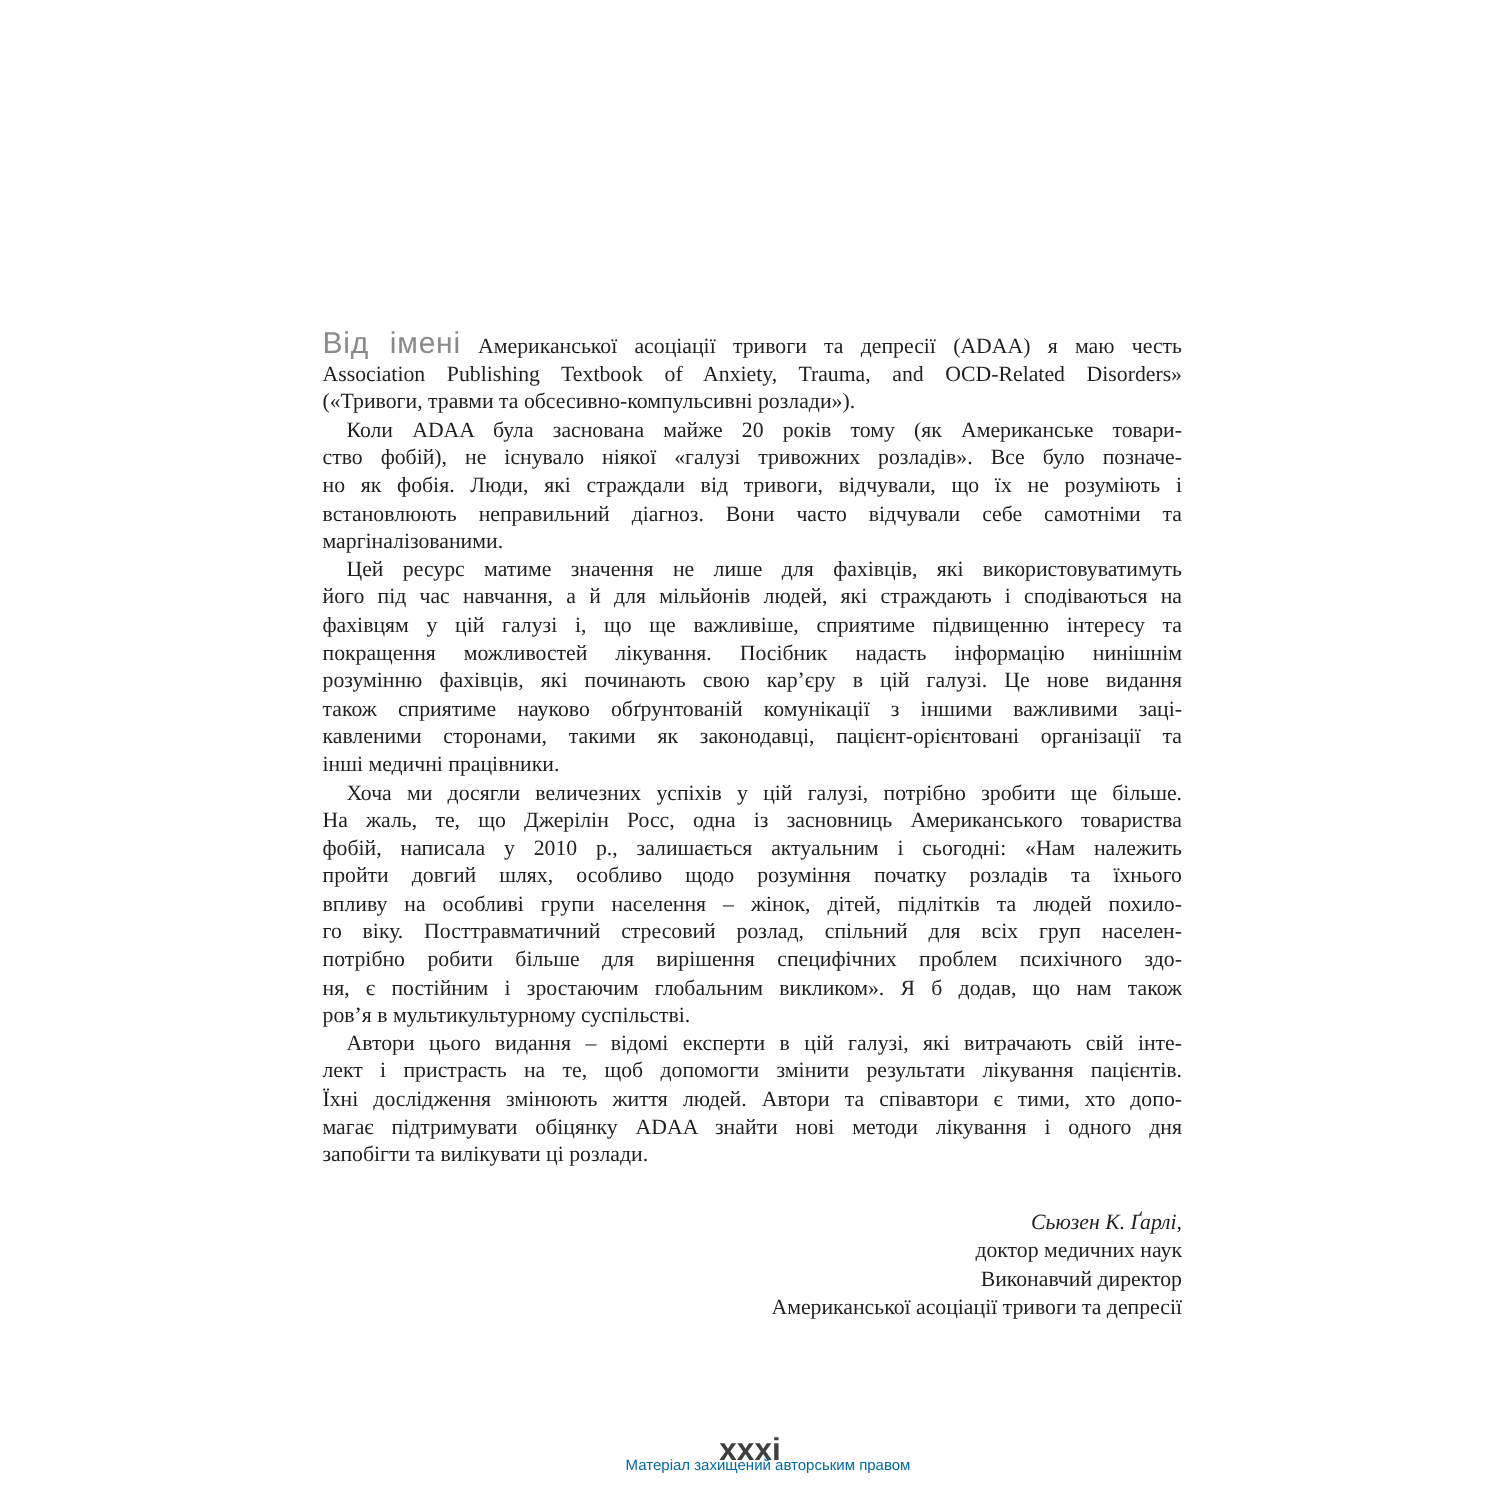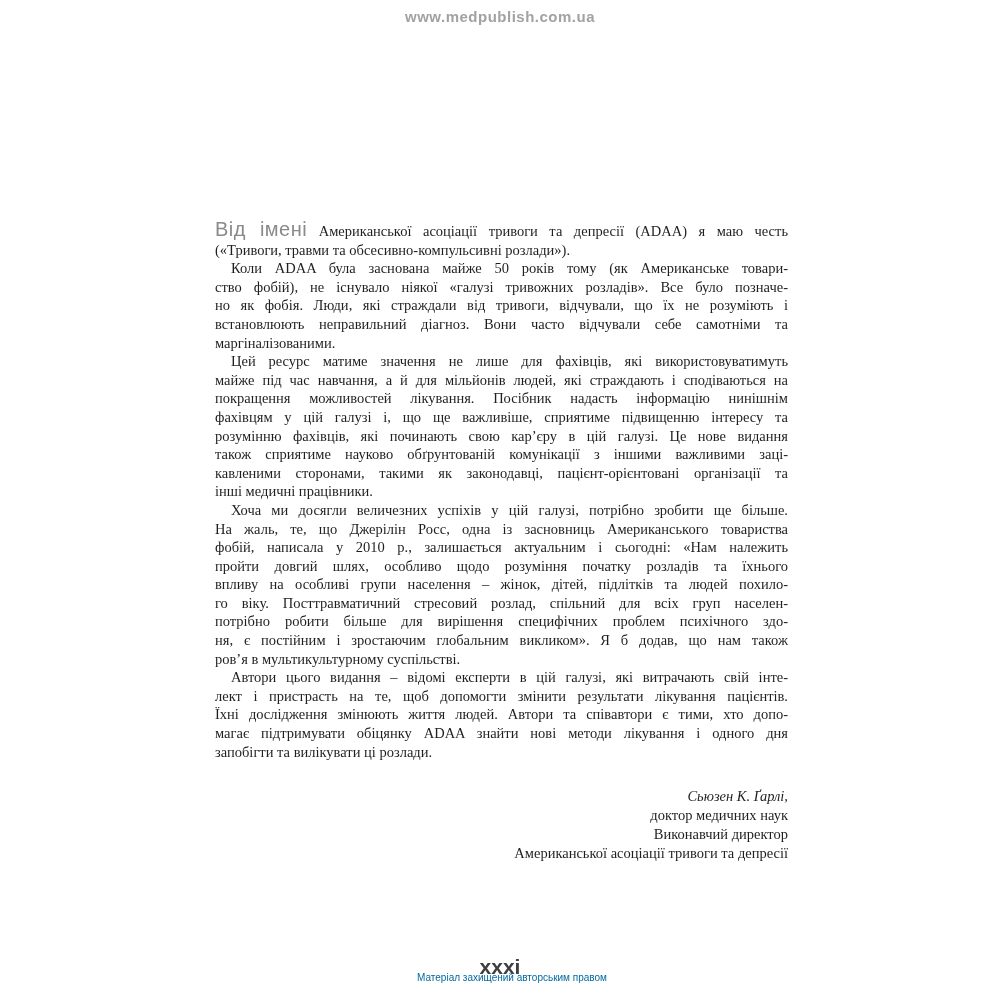--- a/index.html
+++ b/index.html
@@ -86,42 +86,40 @@
     font-family: "Liberation Sans", sans-serif;
     font-size: 10px;
     color: #0369a1;
   }
 </style>
 </head>
 <body>
 
 <div class="page">
 
-  <div class="site-header">
-    <span>www.medpublish.com.ua</span>
-  </div>
 
   <div class="content">
     <div id="paragraphs">
         <div class="para">
           <div class="line just"><span class="lead">Від імені</span> Американської асоціації тривоги та депресії (ADAA) я маю честь</div>
+          <div class="line just">Association Publishing Textbook of Anxiety, Trauma, and OCD-Related Disorders»</div>
           <div class="line">(«Тривоги, травми та обсесивно-компульсивні розлади»).</div>
         </div>
         <div class="para">
-          <div class="line just indent">Коли ADAA була заснована майже 50 років тому (як Американське товари-</div>
+          <div class="line just indent">Коли ADAA була заснована майже 20 років тому (як Американське товари-</div>
           <div class="line just">ство фобій), не існувало ніякої «галузі тривожних розладів». Все було позначе-</div>
           <div class="line just">но як фобія. Люди, які страждали від тривоги, відчували, що їх не розуміють і</div>
           <div class="line just">встановлюють неправильний діагноз. Вони часто відчували себе самотніми та</div>
           <div class="line">маргіналізованими.</div>
         </div>
         <div class="para">
           <div class="line just indent">Цей ресурс матиме значення не лише для фахівців, які використовуватимуть</div>
-          <div class="line just">майже під час навчання, а й для мільйонів людей, які страждають і сподіваються на</div>
+          <div class="line just">його під час навчання, а й для мільйонів людей, які страждають і сподіваються на</div>
+          <div class="line just">фахівцям у цій галузі і, що ще важливіше, сприятиме підвищенню інтересу та</div>
           <div class="line just">покращення можливостей лікування. Посібник надасть інформацію нинішнім</div>
-          <div class="line just">фахівцям у цій галузі і, що ще важливіше, сприятиме підвищенню інтересу та</div>
           <div class="line just">розумінню фахівців, які починають свою кар’єру в цій галузі. Це нове видання</div>
           <div class="line just">також сприятиме науково обґрунтованій комунікації з іншими важливими заці-</div>
           <div class="line just">кавленими сторонами, такими як законодавці, пацієнт-орієнтовані організації та</div>
           <div class="line">інші медичні працівники.</div>
         </div>
         <div class="para">
           <div class="line just indent">Хоча ми досягли величезних успіхів у цій галузі, потрібно зробити ще більше.</div>
           <div class="line just">На жаль, те, що Джерілін Росс, одна із засновниць Американського товариства</div>
           <div class="line just">фобій, написала у 2010 р., залишається актуальним і сьогодні: «Нам належить</div>
           <div class="line just">пройти довгий шлях, особливо щодо розуміння початку розладів та їхнього</div>

